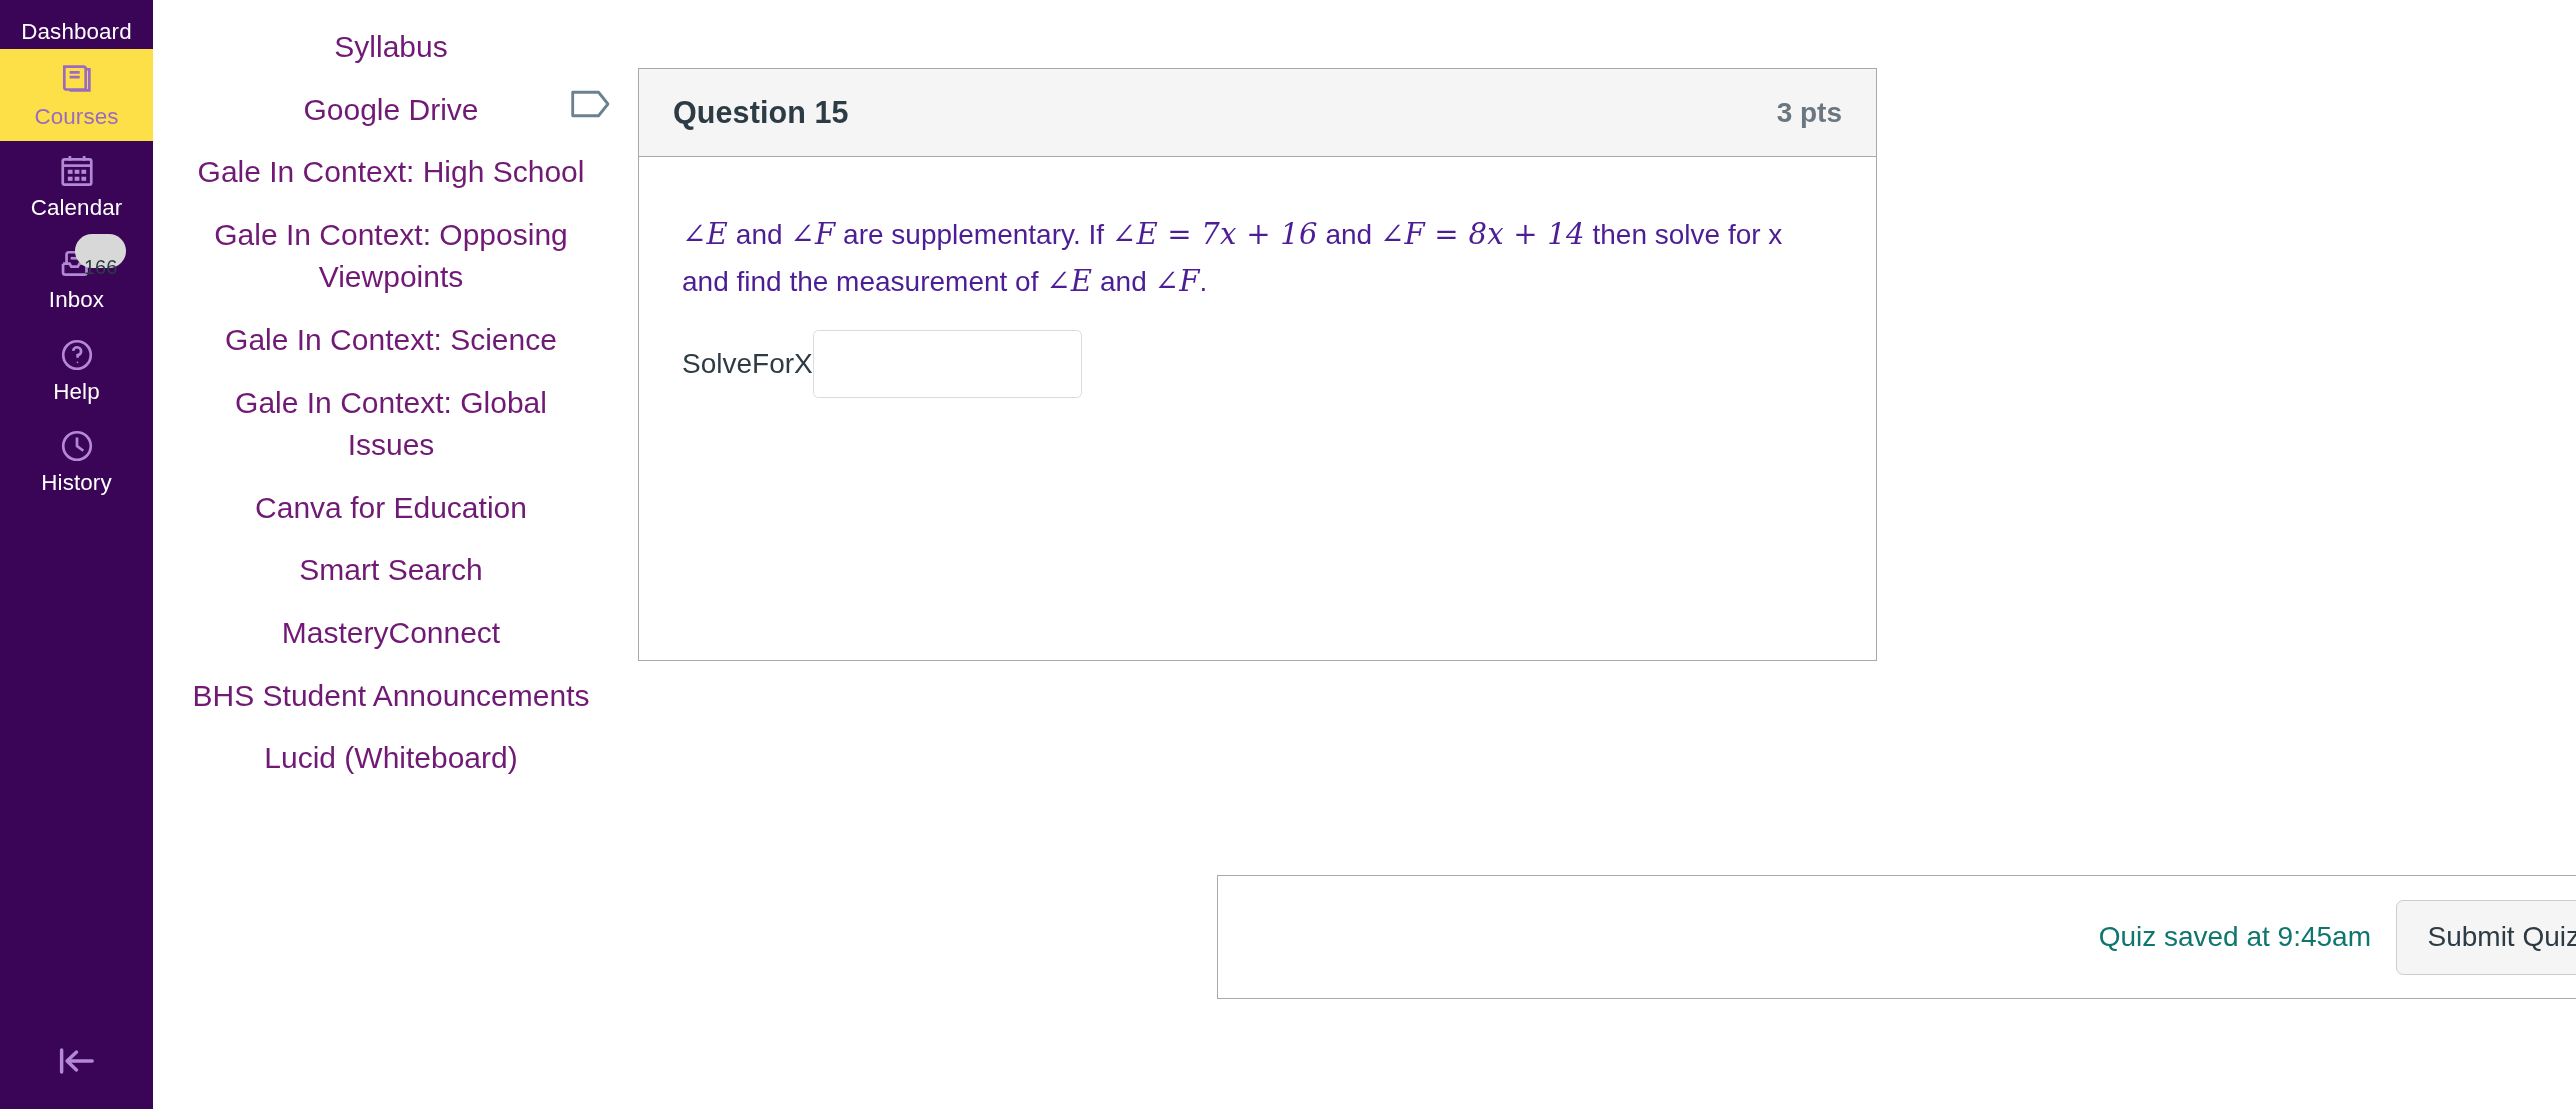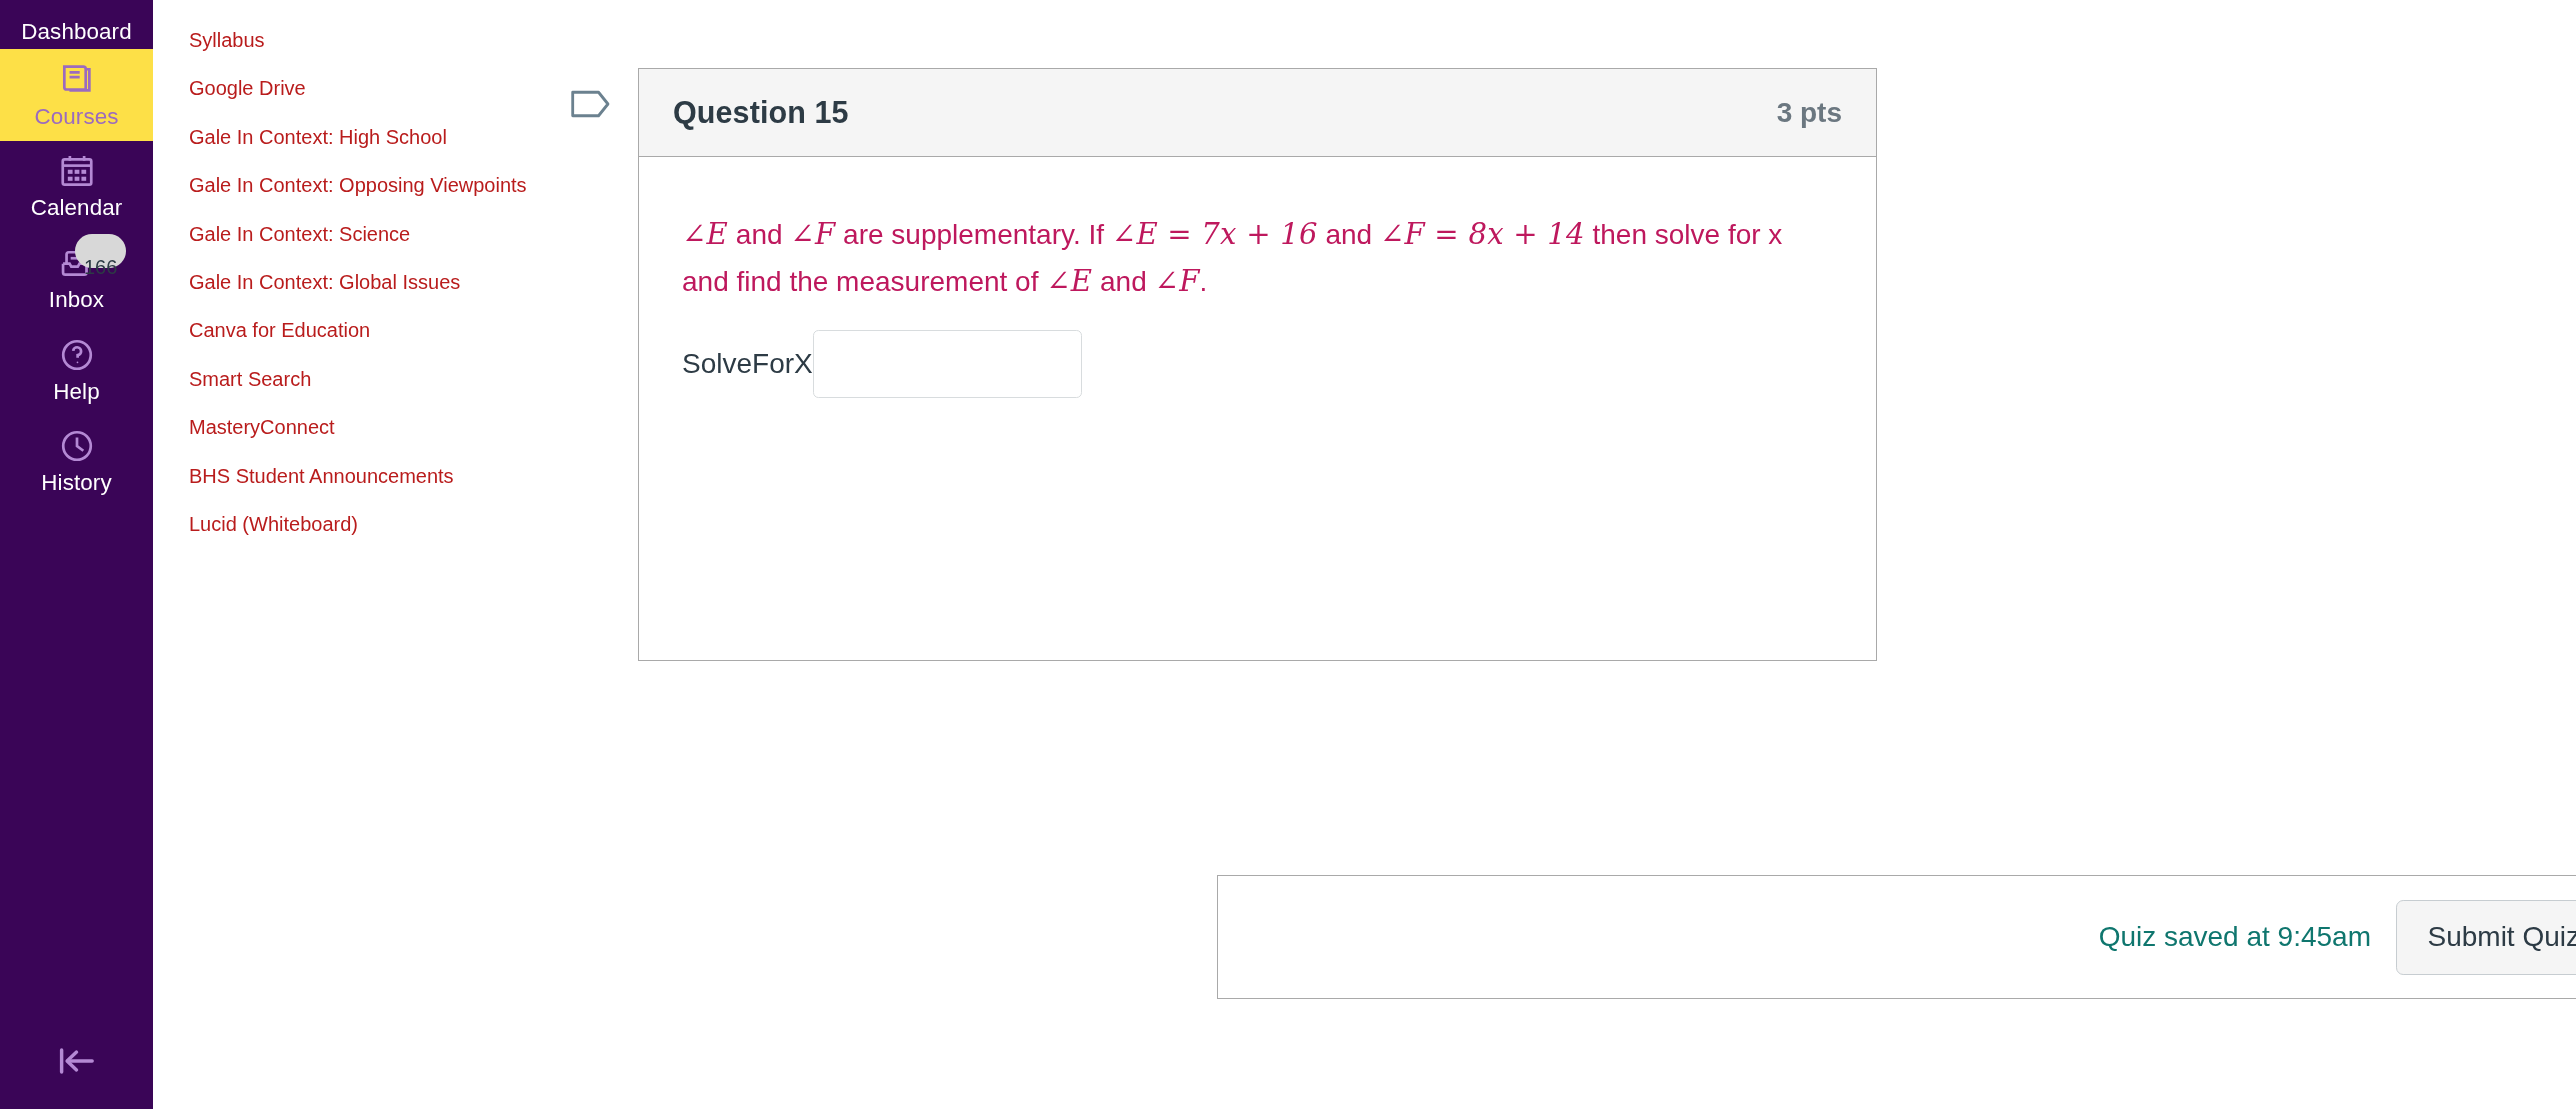--- a/index.html
+++ b/index.html
@@ -113,26 +113,27 @@
     flex: 0 0 476px;
     background: #ffffff;
     padding: 16px 36px 0 36px;
     position: relative;
   }
 
   .course-nav-list { list-style: none; }
 
   .course-nav-item {
     display: block;
-    color: #b91c1c;
+    color: #701a75;
     text-decoration: none;
-    font-size: 20px;
+    font-size: 30px;
     line-height: 1.42;
     padding: 10px 0 10px 0;
     font-family: "Liberation Sans", sans-serif;
+    text-align: center;
   }
 
   
   .main {
     flex: 1 1 auto;
     background: #ffffff;
     position: relative;
     padding-top: 0;
   }
 
@@ -183,21 +184,21 @@
   }
 
   .question-body {
     padding: 54px 43px 36px 43px;
     min-height: 503px;
   }
 
   .question-text {
     font-size: 28px;
     line-height: 1.6;
-    color: #be185d;
+    color: #4c1d95;
     max-width: 1158px;
     margin-bottom: 25px;
   }
 
   .mathtex {
     font-family: "DejaVu Serif", "Liberation Serif", serif;
     font-style: italic;
     font-size: 1.04em;
     letter-spacing: 0.2px;
   }

